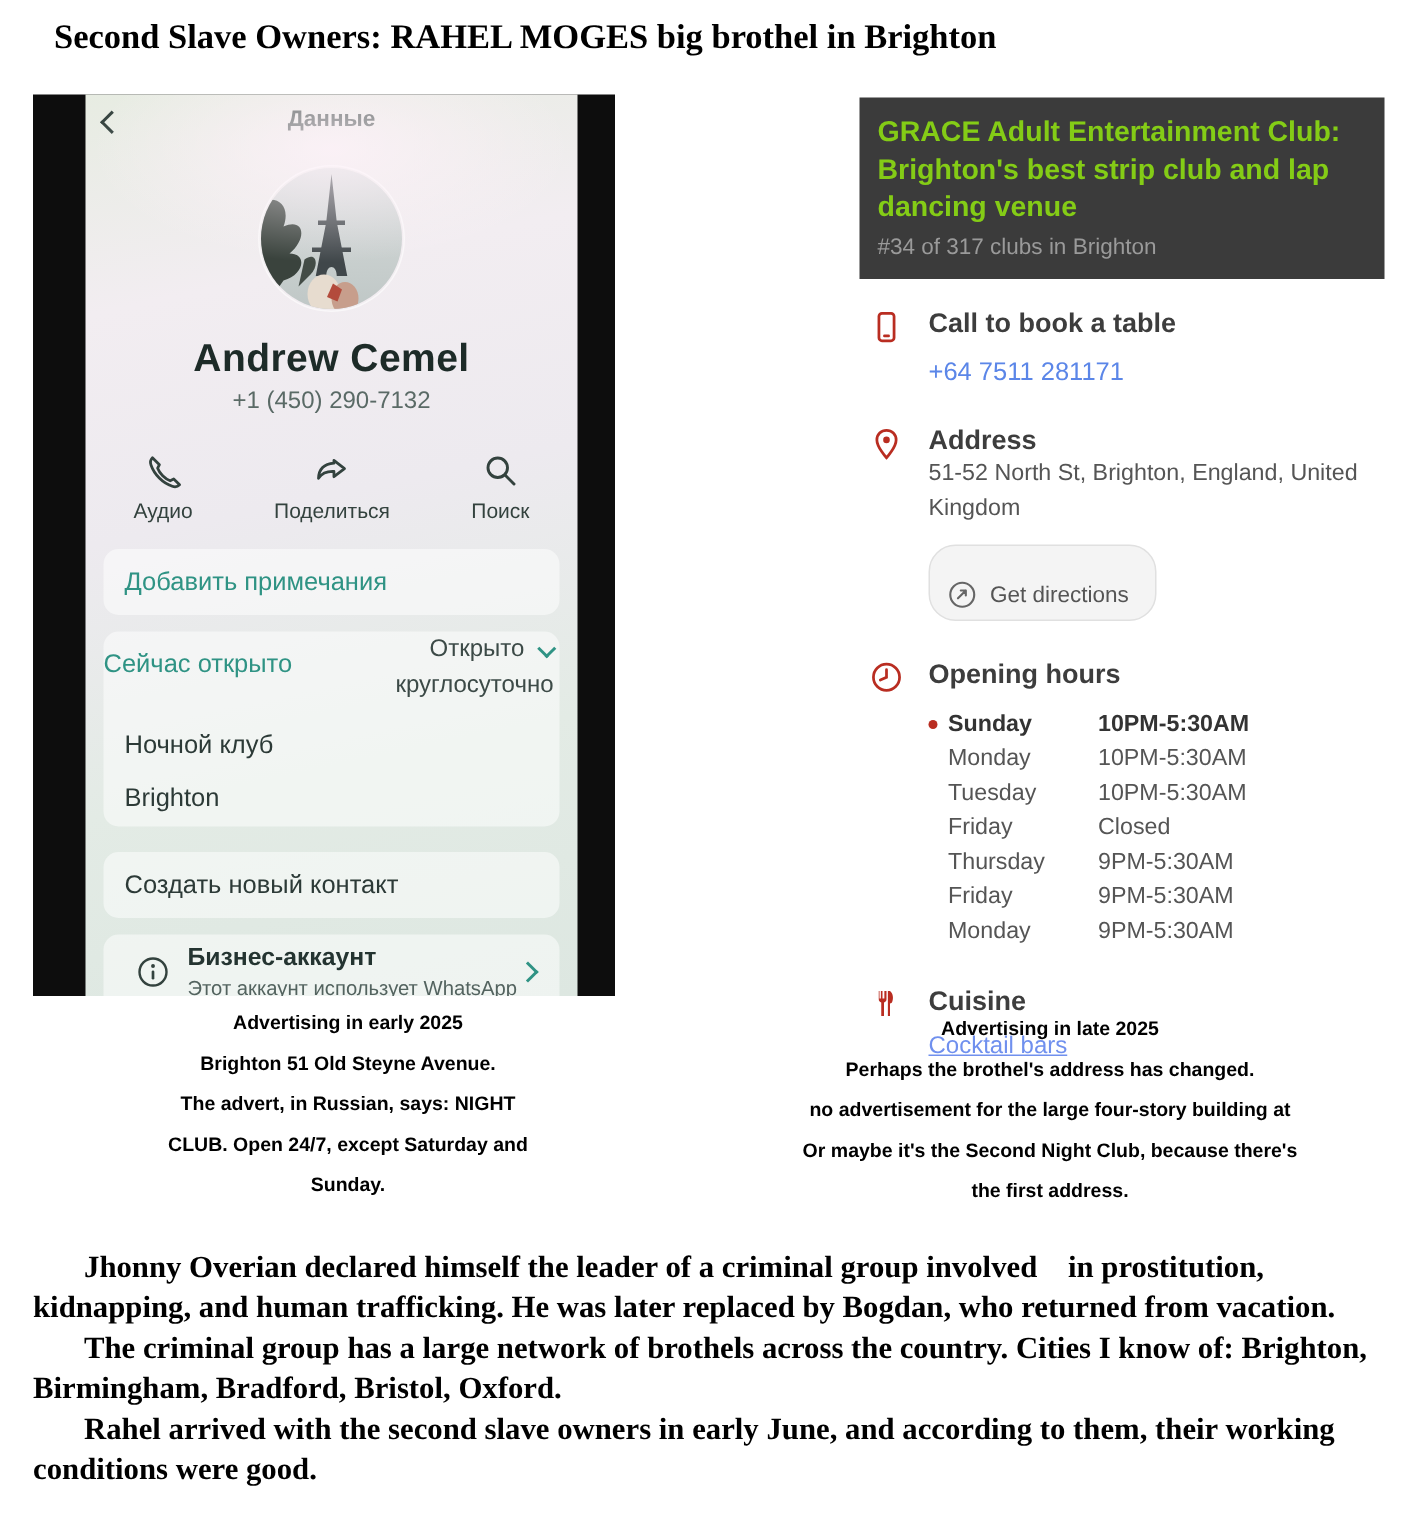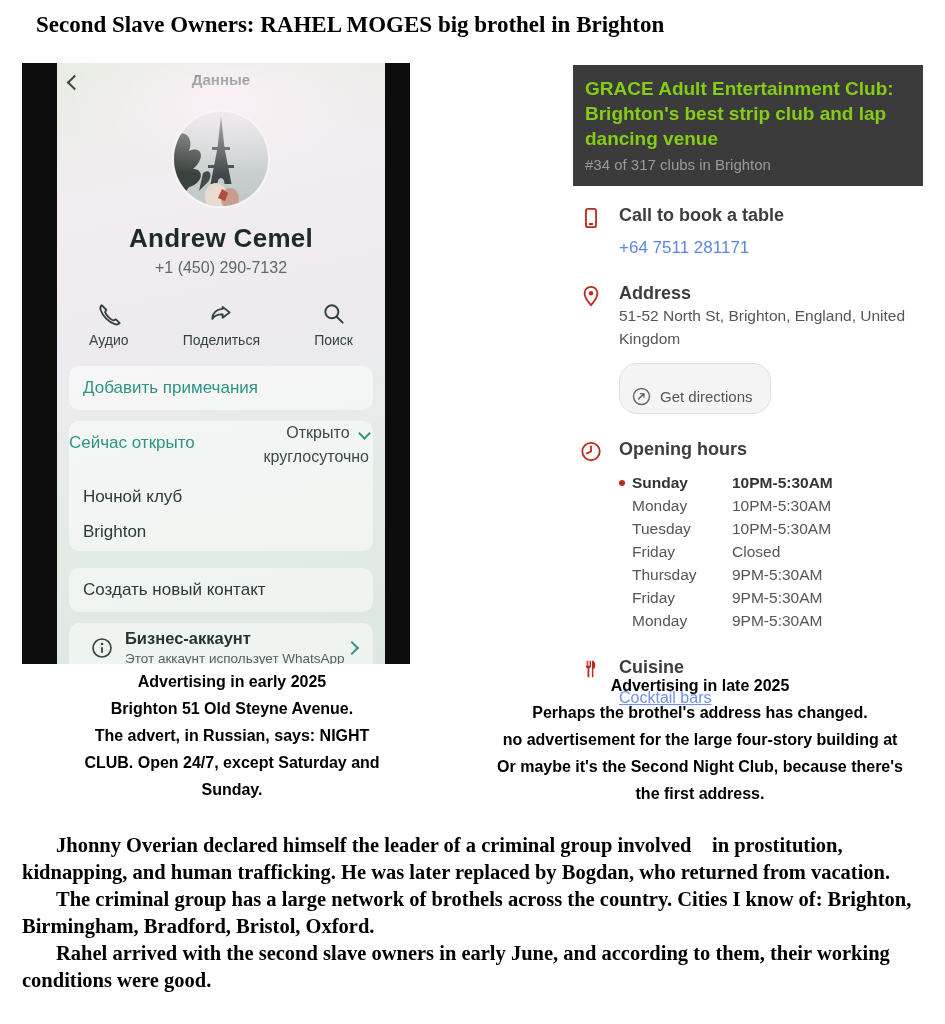--- a/index.html
+++ b/index.html
@@ -61,21 +61,21 @@
     background:#f4f4f4;border:1px solid #e0e0e0;border-radius:18px;
     padding:23px 17px 7px 12px;font-size:15px;color:#555;cursor:pointer;}
   .hours{margin-top:11px;}
   .hrow{display:flex;font-size:15.5px;line-height:23px;color:#555;position:relative;padding-left:13px;}
   .hrow .day{width:100px;}
   .hrow.hl{font-weight:bold;color:#333;}
   .dot{position:absolute;left:0;top:9px;width:6px;height:6px;border-radius:50%;background:#b92d21;}
   .s-cuisine{margin-top:11px;font-size:16px;color:#7090ee;cursor:pointer;text-decoration:underline;}
 
   
-  .caption{position:absolute;text-align:center;font-weight:bold;font-size:16px;line-height:27px;color:#000;}
+  .caption{position:absolute;text-align:center;font-weight:bold;font-size:13px;line-height:27px;color:#000;}
   .cap-left{left:22px;top:668px;width:420px;}
   .cap-right{left:455px;top:672px;width:490px;}
 
   
   .bodytext{position:absolute;left:22px;top:832px;width:908px;
     font-family:"Liberation Serif",serif;font-weight:bold;font-size:20.5px;line-height:27px;color:#000;}
   .bodytext p{margin:0;text-indent:34px;white-space:pre-wrap;}
 </style>
 </head>
 <body>

